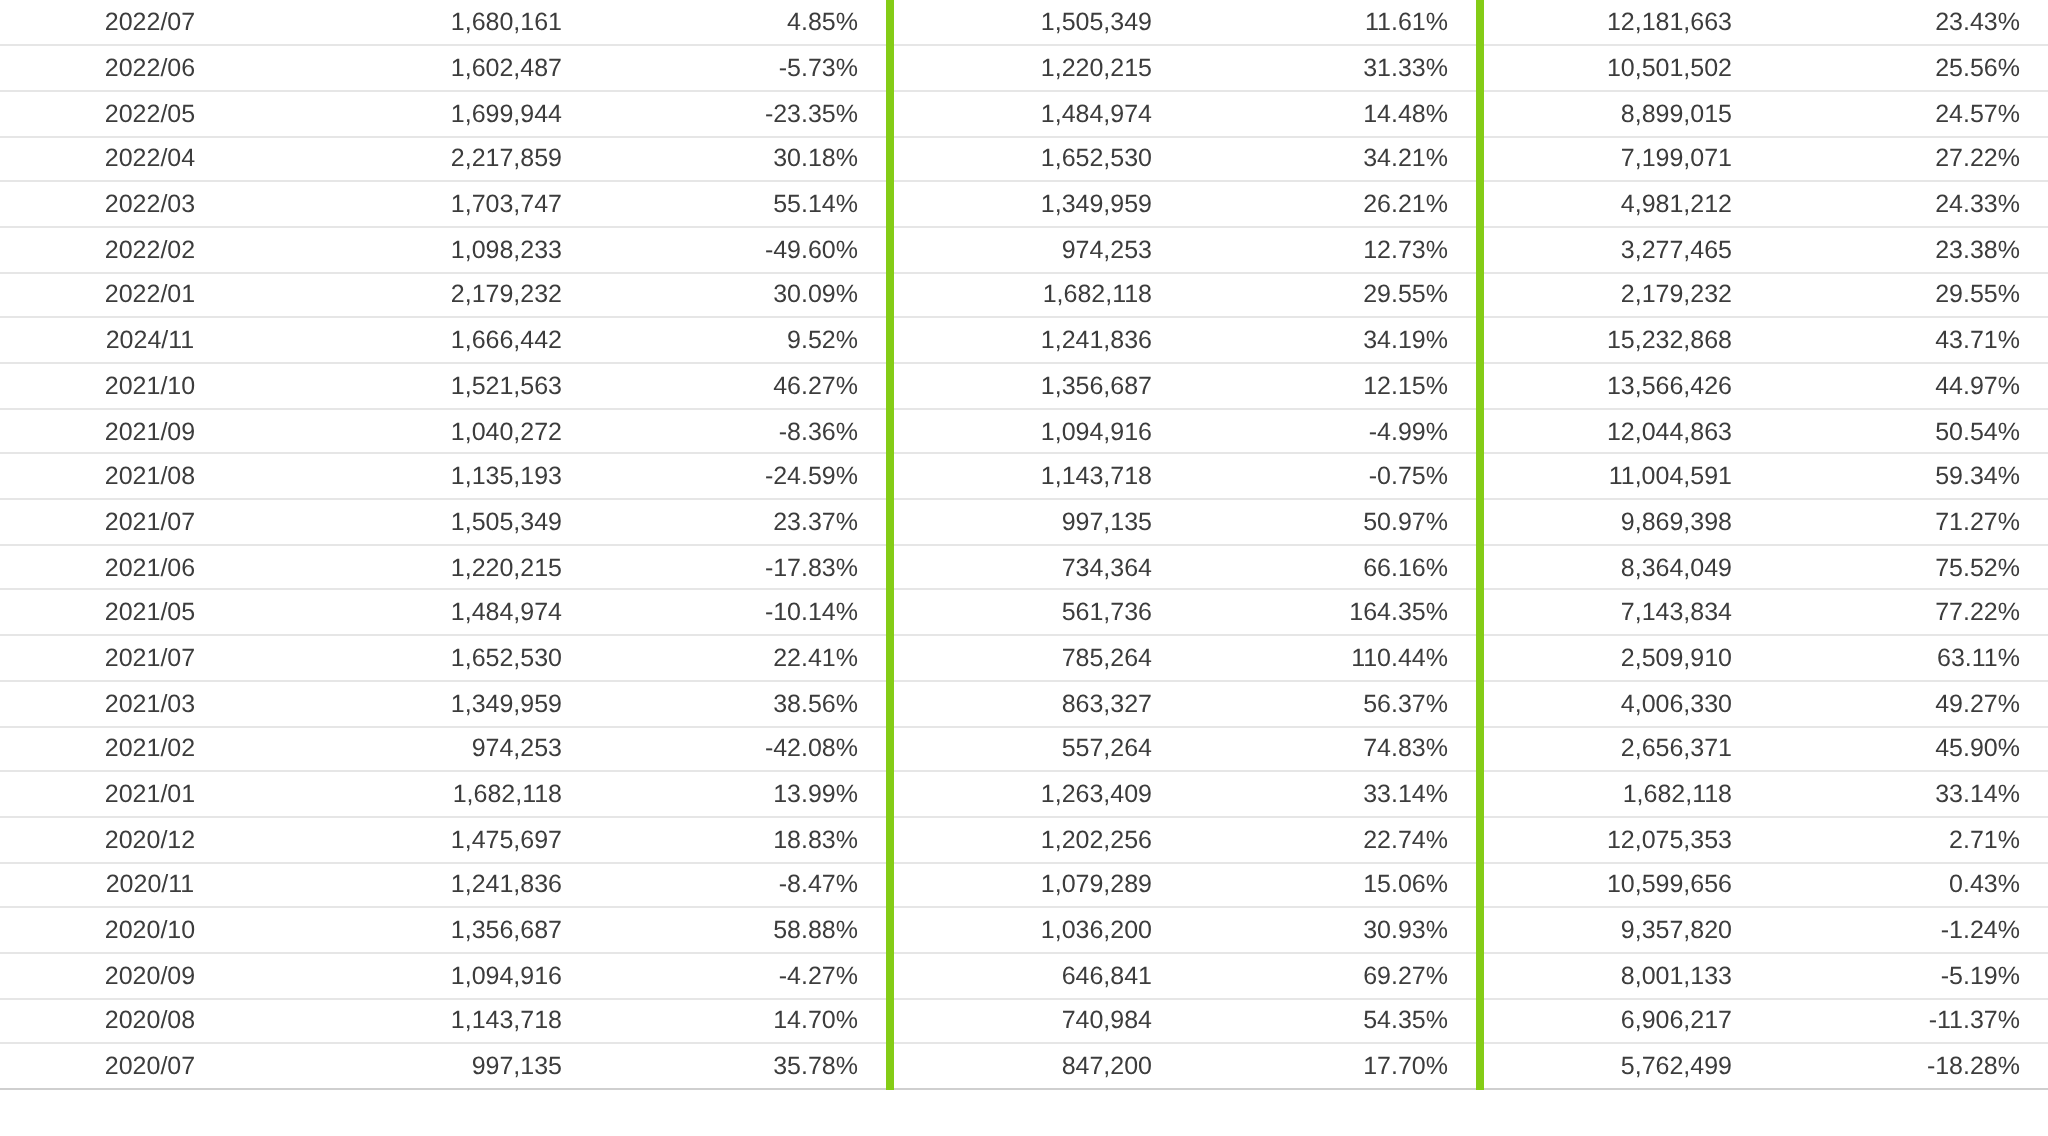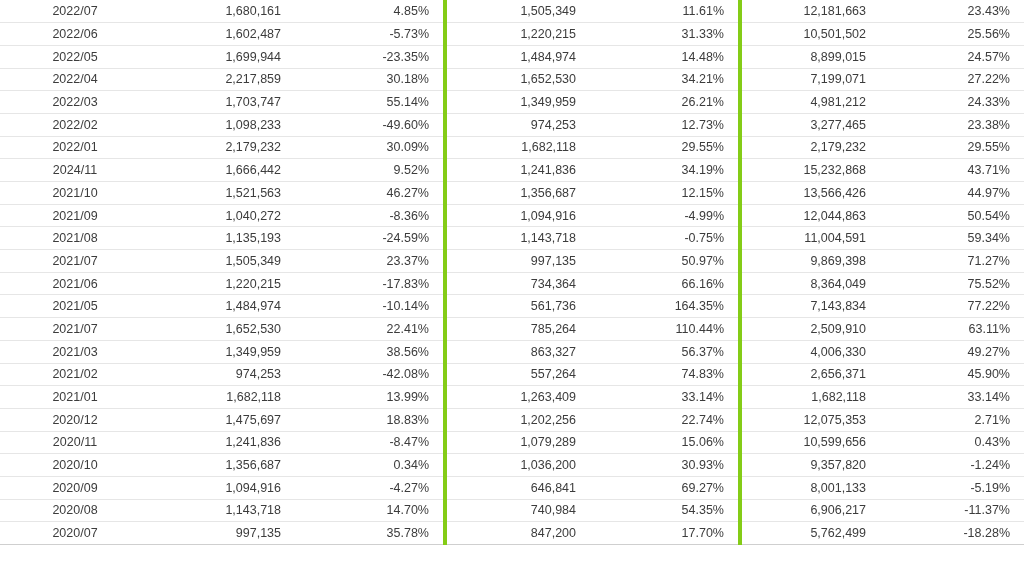--- a/index.html
+++ b/index.html
@@ -247,21 +247,21 @@
         <td class="num">1,241,836</td>
         <td class="num sep neg">-8.47%</td>
         <td class="num">1,079,289</td>
         <td class="num sep">15.06%</td>
         <td class="num">10,599,656</td>
         <td class="num">0.43%</td>
       </tr>
       <tr>
         <td class="month">2020/10</td>
         <td class="num">1,356,687</td>
-        <td class="num sep">0.34%</td>
+        <td class="num sep">58.88%</td>
         <td class="num">1,036,200</td>
         <td class="num sep">30.93%</td>
         <td class="num">9,357,820</td>
         <td class="num neg">-1.24%</td>
       </tr>
       <tr>
         <td class="month">2020/09</td>
         <td class="num">1,094,916</td>
         <td class="num sep neg">-4.27%</td>
         <td class="num">646,841</td>

